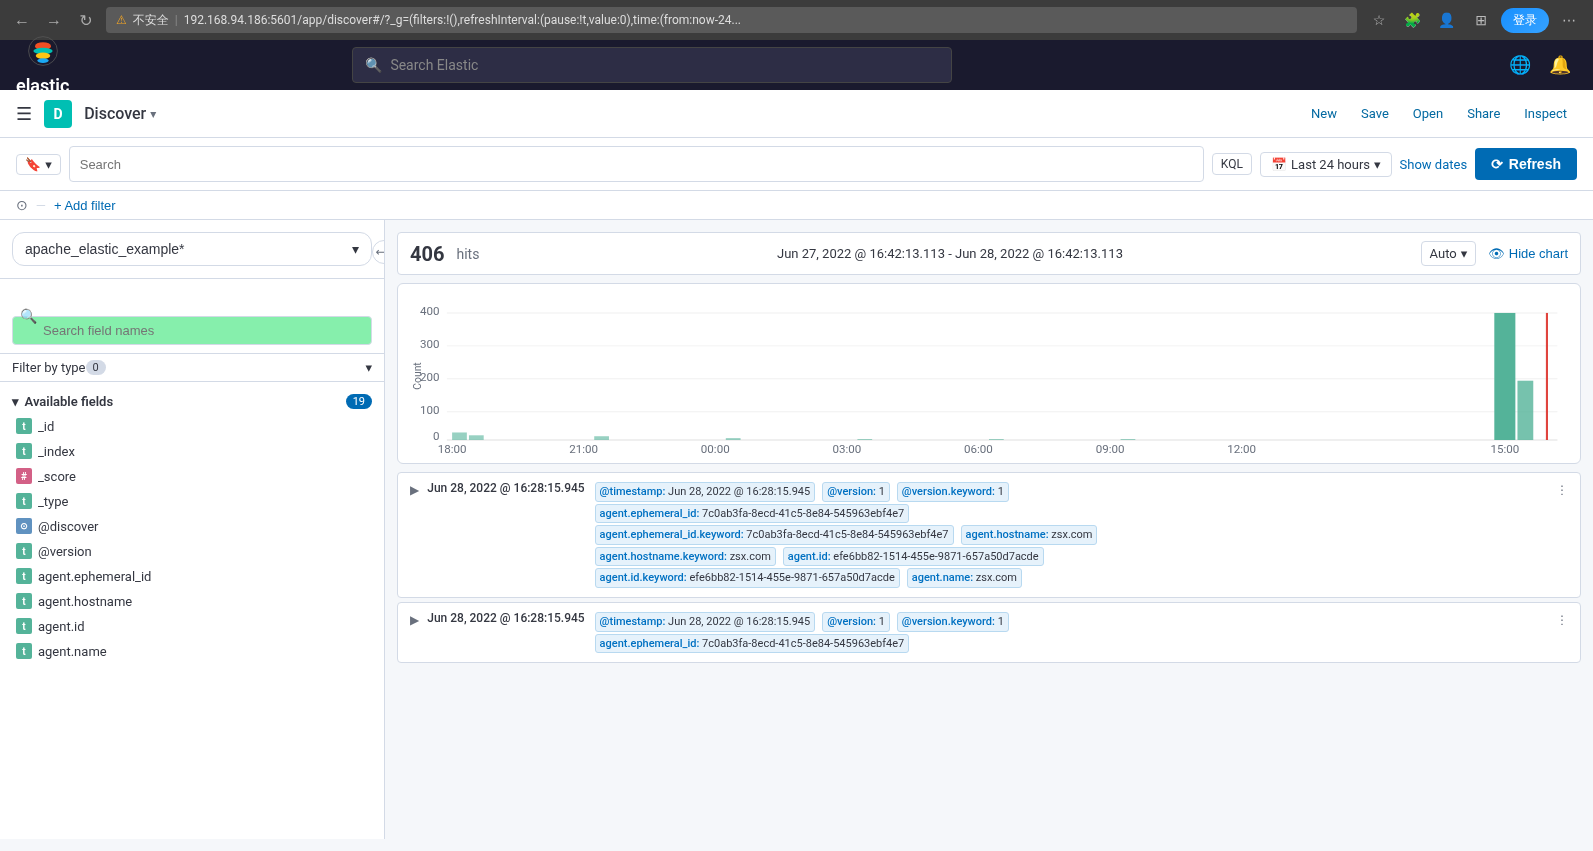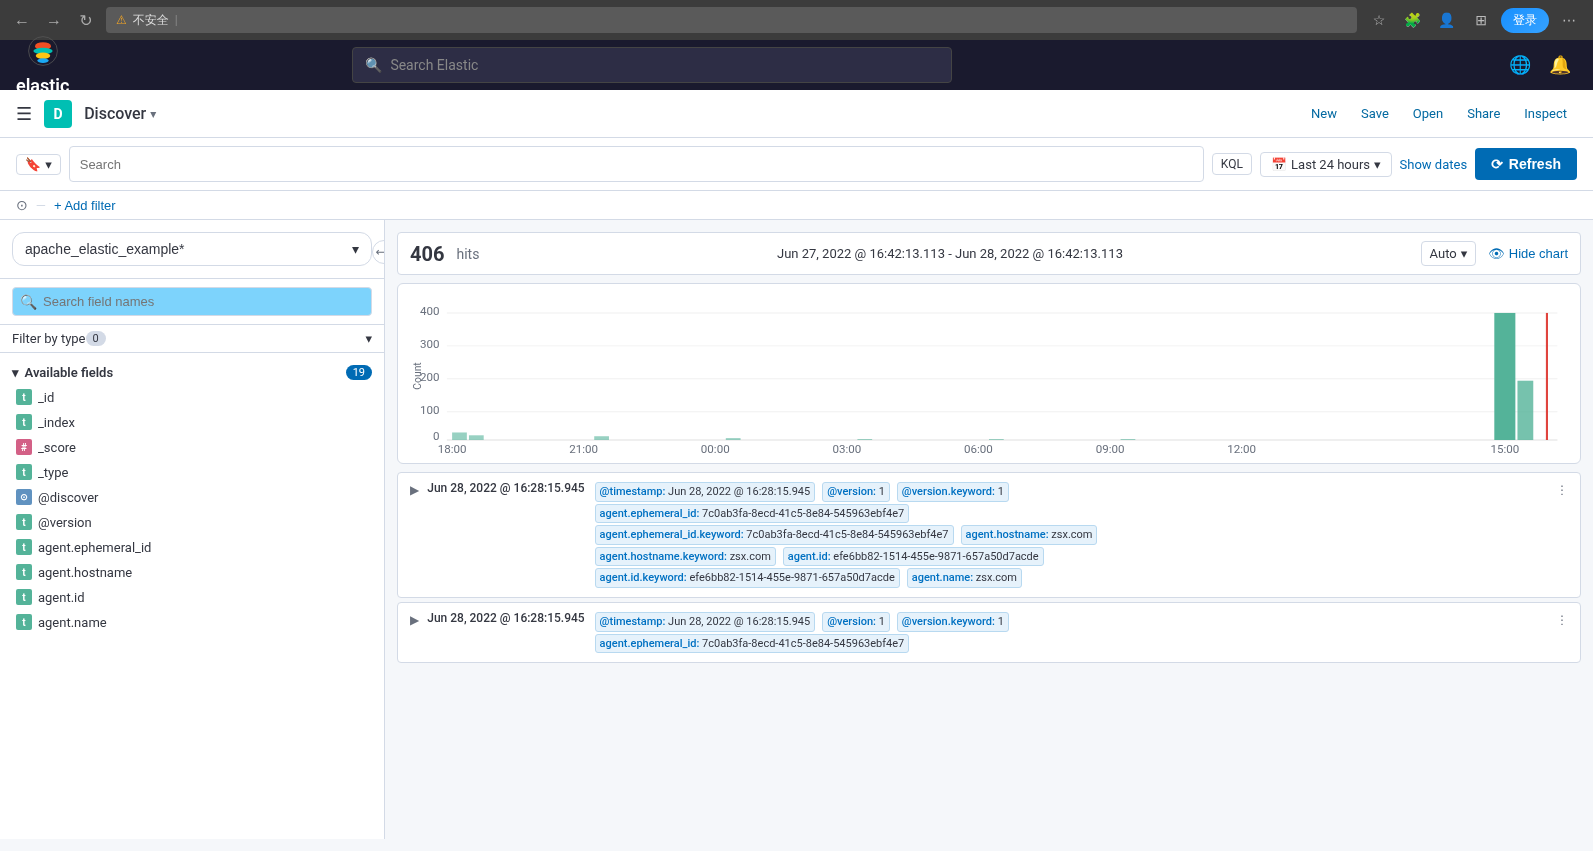--- a/index.html
+++ b/index.html
@@ -282,21 +282,22 @@
       border-bottom: 1px solid #d3dae6;
     }
     .field-search-input {
       width: 100%;
       border: 1px solid #d3dae6;
       border-radius: 4px;
       padding: 6px 10px 6px 30px;
       font-size: 13px;
       outline: none;
       color: #343741;
-      background: #7dd3fc;
+      background: #86efac;
+      margin-top: 29px;
     }
     .field-search-wrap-inner {
       position: relative;
     }
     .field-search-icon {
       position: absolute;
       left: 8px;
       top: 50%;
       transform: translateY(-50%);
       color: #69707d;
@@ -470,20 +471,21 @@
 <body>
 
 <div class="browser-bar">
   <button class="browser-nav-btn">←</button>
   <button class="browser-nav-btn">→</button>
   <button class="browser-nav-btn">↻</button>
   <div class="browser-url-bar">
     <span class="browser-warn">⚠</span>
     <span>不安全</span>
     <span style="color:#888;">|</span>
+    <span class="browser-url-text">192.168.94.186:5601/app/discover#/?_g=(filters:!(),refreshInterval:(pause:!t,value:0),time:(from:now-24...</span>
   </div>
   <div class="browser-actions">
     <button class="browser-action-btn">☆</button>
     <button class="browser-action-btn">🧩</button>
     <button class="browser-action-btn">👤</button>
     <button class="browser-action-btn">⊞</button>
     <button class="login-btn">登录</button>
     <button class="browser-action-btn">⋯</button>
   </div>
 </div>

